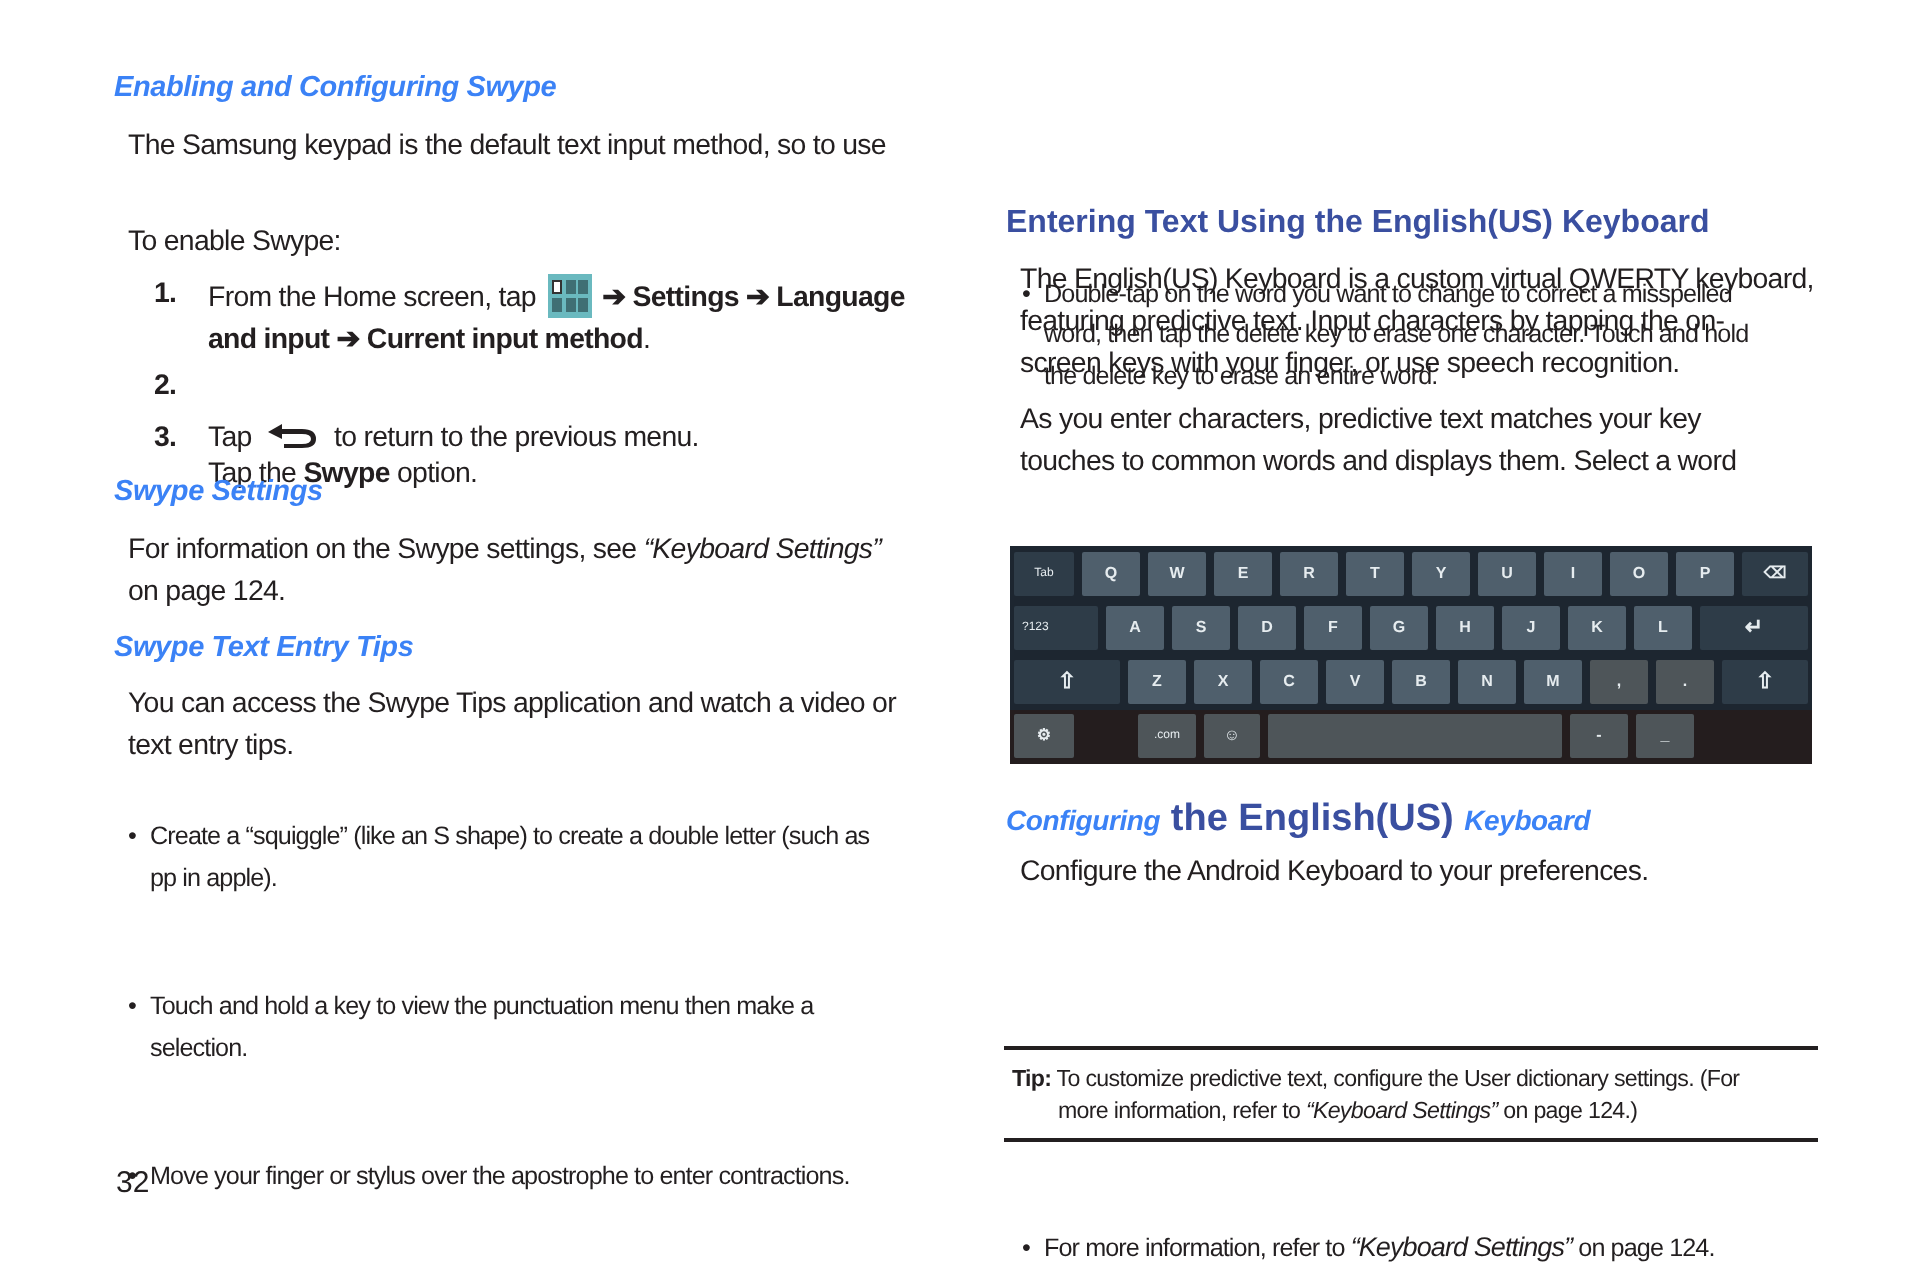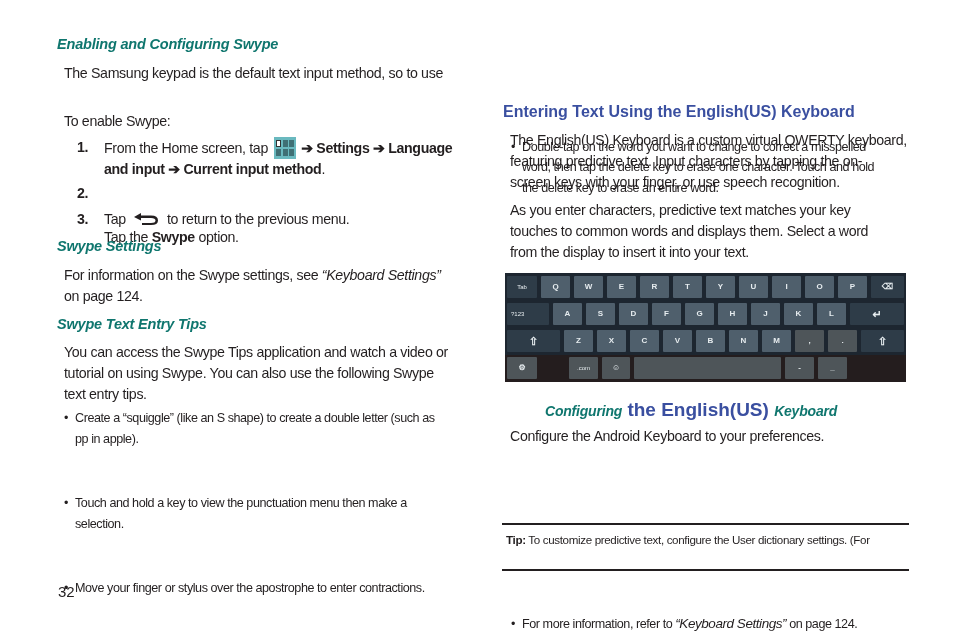--- a/index.html
+++ b/index.html
@@ -1,19 +1,19 @@
 <!DOCTYPE html>
 <html><head>
 <meta charset="utf-8">
 <style>
   * { margin:0; padding:0; box-sizing:border-box; }
   body { width:954px; height:636px; background:#ffffff; position:relative; overflow:hidden;
          font-family:"Liberation Sans", sans-serif; color:#231f20; }
   .abs { position:absolute; }
-  .h-ital { font-family:"Liberation Sans", sans-serif; font-weight:bold; font-style:italic; color:#0f766e; font-size:14.5px; letter-spacing:-0.2px; }
+  .h-ital { font-family:"Liberation Sans", sans-serif; font-weight:bold; font-style:italic; color:#3b82f6; font-size:14.5px; letter-spacing:-0.2px; }
   .h-main { font-family:"Liberation Sans", sans-serif; font-weight:bold; color:#3a4fa0; font-size:16px; letter-spacing:0px; }
   .body { font-size:14.2px; line-height:21px; letter-spacing:-0.35px; transform-origin:left top; }
   .small { font-size:12.6px; line-height:20.5px; letter-spacing:-0.45px; }
   .bullet { position:relative; padding-left:11px; }
   .bullet::before { content:"\2022"; position:absolute; left:0; top:0; }
   b { font-weight:bold; }
   i { font-style:italic; }
   .num { position:absolute; font-weight:bold; }
   .icon-apps { display:inline-block; width:22px; height:22px; background:#6ab9bf; vertical-align:-6px; position:relative; margin:0 2px; }
   .icon-apps span { position:absolute; width:5px; height:5px; background:#3f6f74; }
@@ -79,21 +79,20 @@
 
 <div class="abs body" style="left:64px;top:265px;">
   <div><span>For information on the Swype settings, see </span><i>“Keyboard Settings”</i></div>
   <div>on page 124.</div>
 </div>
 
 <div class="abs h-ital" style="left:57px;top:316px;">Swype Text Entry Tips</div>
 
 <div class="abs body" style="left:64px;top:342px;">
   <div>You can access the Swype Tips application and watch a video or</div>
-  <div>tutorial on using Swype. You can also use the following Swype</div>
   <div>text entry tips.</div>
 </div>
 
 <div class="abs small bullet" style="left:64px;top:408px;">
   <div>Create a “squiggle” (like an S shape) to create a double letter (such as</div>
   <div>pp in apple).</div>
 </div>
 <div class="abs small bullet" style="left:64px;top:452px;">
   <div>Touch and hold a key to view the punctuation menu then make a</div>
   <div>selection.</div>
@@ -114,21 +113,20 @@
 
 <div class="abs body" style="left:510px;top:130px;">
   <div>The English(US) Keyboard is a custom virtual QWERTY keyboard,</div>
   <div>featuring predictive text. Input characters by tapping the on-</div>
   <div>screen keys with your finger, or use speech recognition.</div>
 </div>
 
 <div class="abs body" style="left:510px;top:200px;">
   <div>As you enter characters, predictive text matches your key</div>
   <div>touches to common words and displays them. Select a word</div>
-  <div>from the display to insert it into your text.</div>
 </div>
 
 <div class="abs kbd" style="left:505px;top:273px;width:401px;height:109px;">
 
   <div class="key dark" style="left:2px;top:3px;width:30px;font-size:6px;font-weight:normal;">Tab</div>
   <div class="key" style="left:36px;top:3px;width:29px;">Q</div>
   <div class="key" style="left:69px;top:3px;width:29px;">W</div>
   <div class="key" style="left:102px;top:3px;width:29px;">E</div>
   <div class="key" style="left:135px;top:3px;width:29px;">R</div>
   <div class="key" style="left:168px;top:3px;width:29px;">T</div>
@@ -166,26 +164,27 @@
   <div style="position:absolute;left:0;top:82px;width:401px;height:27px;background:#241d1e;"></div>
   <div class="key gray" style="left:2px;top:84px;width:30px;">⚙</div>
   <div class="key gray" style="left:64px;top:84px;width:29px;font-size:6px;font-weight:normal;">.com</div>
   <div class="key gray" style="left:97px;top:84px;width:28px;">☺</div>
   <div class="key gray" style="left:129px;top:84px;width:147px;"></div>
   <div class="key gray" style="left:280px;top:84px;width:29px;">-</div>
   <div class="key gray" style="left:313px;top:84px;width:29px;">_</div>
 </div>
 
 <div class="abs" style="left:503px;top:399px;">
-  <span class="h-ital" style="font-size:14px;margin-left:42px;">Configuring</span><span class="h-main" style="font-size:19px;"> the English(US) </span><span class="h-ital" style="font-size:14px;">Keyboard</span>
+  <span class="h-ital" style="font-size:14px;">Configuring</span><span class="h-main" style="font-size:19px;"> the English(US) </span><span class="h-ital" style="font-size:14px;">Keyboard</span>
 </div>
 
 <div class="abs body" style="left:510px;top:426px;">Configure the Android Keyboard to your preferences.</div>
 
 <div class="abs small bullet" style="left:511px;top:450px;">
   <span>For more information, refer to </span><i style="font-size:13.5px;">“Keyboard Settings”</i><span> on page 124.</span>
 </div>
 
 <div class="tip-rule" style="top:523px;"></div>
 <div class="abs" style="left:506px;top:532px;font-size:11.6px;line-height:15.5px;letter-spacing:-0.35px;">
   <div><b>Tip:</b><span> To customize predictive text, configure the User dictionary settings. (For</span></div>
+  <div style="padding-left:23px;"><span>more information, refer to </span><i>“Keyboard Settings”</i><span> on page 124.)</span></div>
 </div>
 <div class="tip-rule" style="top:569px;"></div>
 
 </body></html>

